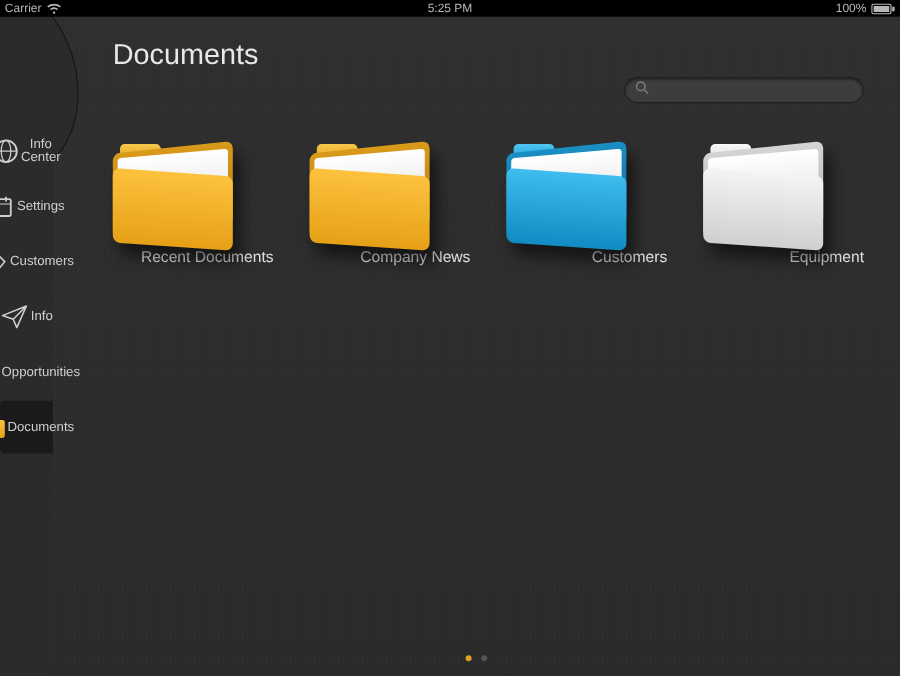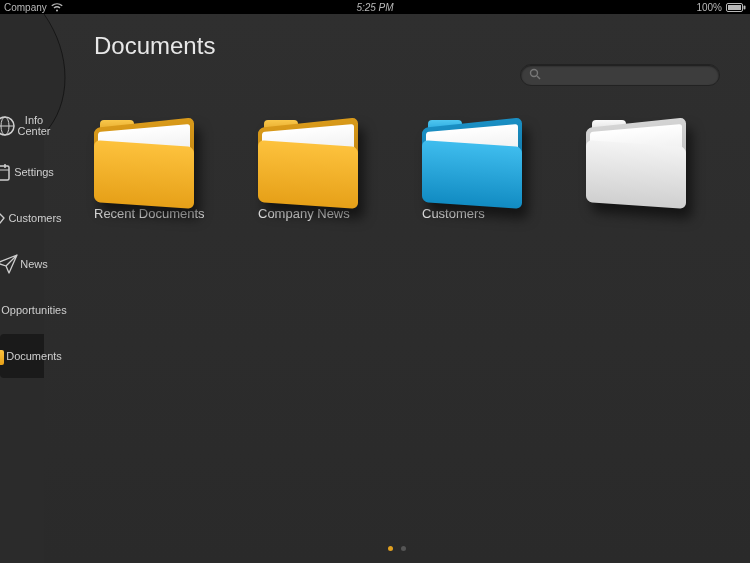--- a/index.html
+++ b/index.html
@@ -1,21 +1,21 @@
 <!DOCTYPE html>
 <html><head>
 <meta charset="utf-8">
 <style>
   * { margin:0; padding:0; box-sizing:border-box; font-family: -apple-system, Helvetica, Arial, sans-serif; }
   body { width:750px; height:563px; overflow:hidden; background:#2b2b2b; }
 
   
   .status-bar { height:14px; background:#000; color:#b8b8b8; font-size:10px; display:flex; align-items:center; justify-content:space-between; padding:0 4px; }
   .status-left, .status-right { display:flex; align-items:center; gap:4px; }
-  .status-center { position:absolute; left:50%; transform:translateX(-50%);font-style:italic; }
+  .status-center { position:absolute; left:50%; transform:translateX(-50%); }
   .wifi-icon svg, .batt-icon svg { display:block; }
 
   .app { display:flex; height:549px; position:relative; }
 
   
   .sidebar { width:44px; padding-top:90px; display:flex; flex-direction:column; align-items:center; gap:2px; z-index:2; }
   .curve { position:absolute; left:44px; top:0; width:30px; height:549px; pointer-events:none; z-index:1; }
   .sidebar-item { width:44px; height:44px; display:flex; flex-direction:row; align-items:center; justify-content:center; color:#cfcfcf; font-size:11px; gap:2px; cursor:pointer; }
   .sidebar-item.active { background:#1a1a1a; border-radius:4px 0 0 4px; }
   .sidebar-item .ic { width:24px; height:22px; display:flex; align-items:center; justify-content:center; }
@@ -28,21 +28,21 @@
             linear-gradient(#2f2f2f,#2a2a2a);
         }
   .title { color:#e8e8e8; font-size:24px; font-weight:300; margin-bottom:14px; }
   .searchbox { position:absolute; top:50px; right:30px; width:200px; height:22px; background:#3d3d3d; border:1px solid #222; border-radius:11px; display:flex; align-items:center; padding:0 8px; gap:6px; box-shadow:inset 0 1px 2px rgba(0,0,0,.6); }
   .searchbox svg { flex-shrink:0; }
   .searchbox input { flex:1; background:transparent; border:none; outline:none; color:#ccc; font-size:11px; }
 
   .grid { display:grid; grid-template-columns:repeat(4, 1fr); column-gap:30px; row-gap:30px; margin-top:60px; }
   .folder { display:flex; flex-direction:column; cursor:pointer; }
   .folder .ficon { width:100px; height:80px; position:relative; filter:drop-shadow(6px 10px 6px rgba(0,0,0,.55)); }
-  .folder .flabel { color:#e0e0e0; font-size:13px; margin-top:6px; }
+  .folder .flabel { color:#e0e0e0; font-size:13px; margin-top:6px;text-align:right; }
 
   
   .fbody { position:absolute; inset:0; }
   .tab { position:absolute; left:6px; top:0; width:34px; height:14px; border-radius:4px 4px 0 0; }
   .back { position:absolute; left:0; top:8px; width:100px; height:70px; border-radius:6px; transform:skewY(-6deg); transform-origin:left top; }
   .paper { position:absolute; left:4px; top:12px; width:92px; height:58px; background:linear-gradient(#fff,#ddd); border-radius:3px; transform:skewY(-5deg); transform-origin:left top; }
   .front { position:absolute; left:0; top:20px; width:100px; height:62px; border-radius:6px; transform:skewY(4deg); transform-origin:left top; }
 
   .c-gold .tab   { background:linear-gradient(#f9c84b,#e0a020); }
   .c-gold .back  { background:linear-gradient(#d99a1a,#b77c10); }
@@ -68,21 +68,21 @@
   
   .mini-folder { width:22px; height:18px; position:relative; }
   .mini-folder .mtab { position:absolute; left:1px; top:0; width:8px; height:4px; background:#f0b22c; border-radius:2px 2px 0 0; }
   .mini-folder .mbody { position:absolute; left:0; top:3px; width:22px; height:15px; background:linear-gradient(#fdc23d,#e6a018); border-radius:2px; }
 </style>
 </head>
 <body>
 
 <div class="status-bar">
   <div class="status-left">
-    <span>Company</span>
+    <span>Carrier</span>
     <span class="wifi-icon">
       <svg width="12" height="9" viewBox="0 0 12 9">
           <path d="M6 8.5a1 1 0 100-2 1 1 0 000 2zM3.5 5.4a4 4 0 015 0l1-1a5.5 5.5 0 00-7 0l1 1zM1.3 3.2a7.5 7.5 0 019.4 0l1-1a9 9 0 00-11.4 0l1 1z" fill="#b8b8b8"></path>
         </svg>
     </span>
   </div>
   <div class="status-center">5:25 PM</div>
   <div class="status-right">
     <span>100%</span>
     <span class="batt-icon">
@@ -131,21 +131,21 @@
           </svg>
       </span>
       <span class="lbl">Customers</span>
     </div>
     <div class="sidebar-item">
       <span class="ic">
         <svg width="22" height="20" viewBox="0 0 22 20">
             <path d="M1 9 L21 1 L13 19 L10 12 Z M10 12 L21 1" stroke="#cfcfcf" fill="none" stroke-width="1.3" stroke-linejoin="round"></path>
           </svg>
       </span>
-      <span class="lbl">News</span>
+      <span class="lbl">Info</span>
     </div>
     <div class="sidebar-item">
       <span class="ic">
         <svg width="22" height="22" viewBox="0 0 22 22">
             <circle cx="11" cy="11" r="9" stroke="#cfcfcf" fill="none" stroke-width="1.3"></circle>
             <circle cx="11" cy="11" r="5" stroke="#cfcfcf" fill="none"></circle>
             <circle cx="11" cy="11" r="1.5" fill="#cfcfcf"></circle>
           </svg>
       </span>
       <span class="lbl">Opportunities</span>
@@ -210,20 +210,21 @@
       </div>
       <div class="folder c-white">
         <div class="ficon">
             <div class="fbody">
               <div class="tab"></div>
               <div class="back"></div>
               <div class="paper"></div>
               <div class="front"></div>
             </div>
           </div>
+        <div class="flabel">Equipment</div>
       </div>
     </div>
 
     <div class="dots">
       <span class="dot active"></span>
       <span class="dot"></span>
     </div>
   </div>
 </div>
 

